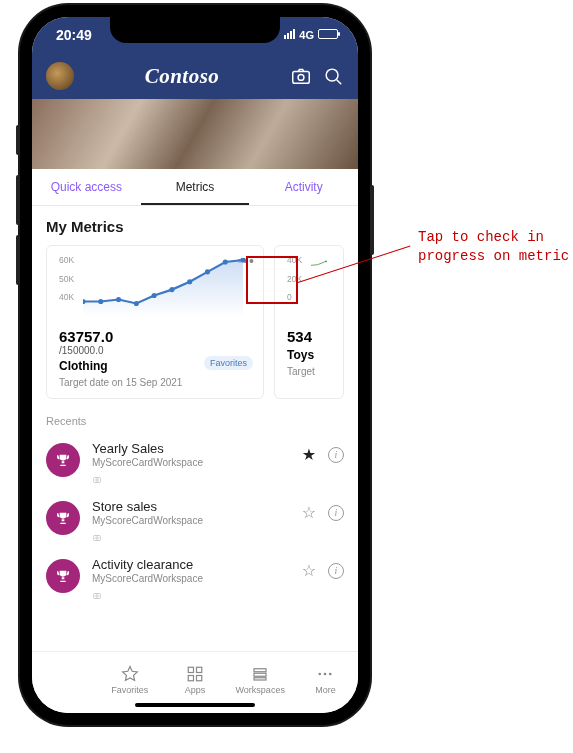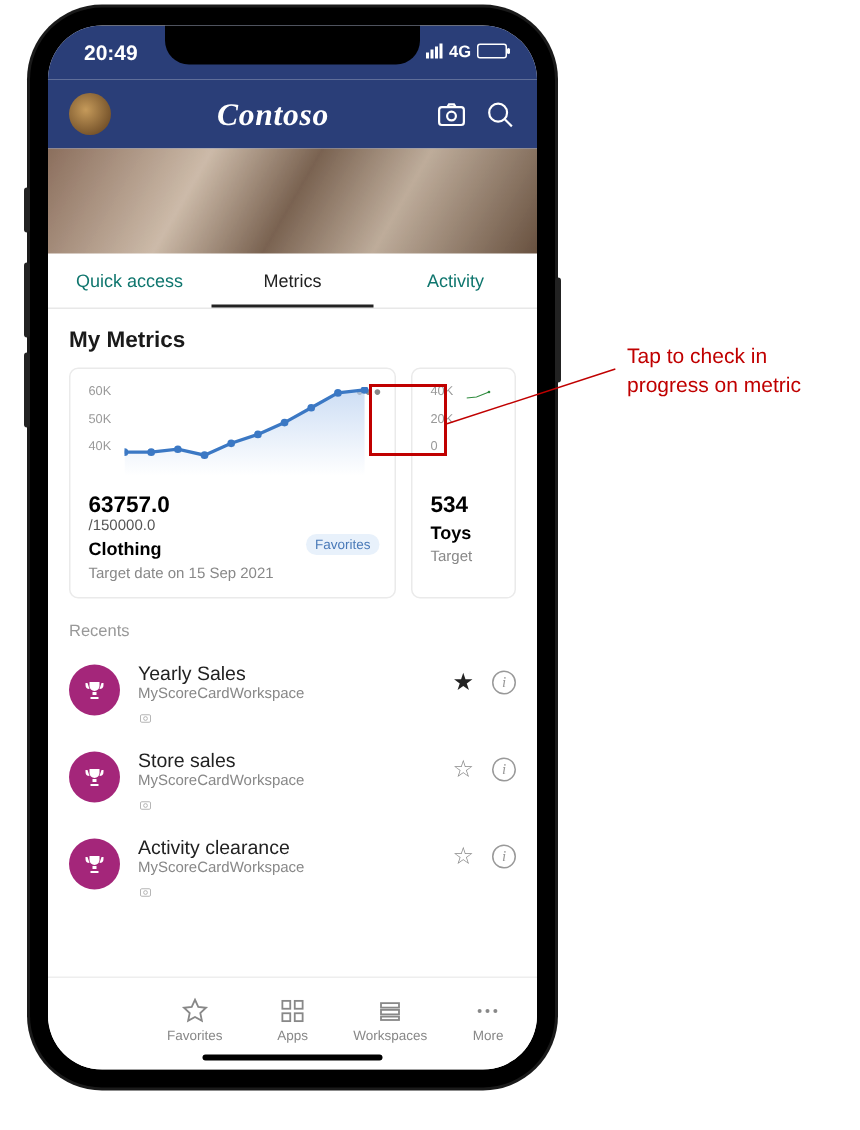--- a/index.html
+++ b/index.html
@@ -97,21 +97,21 @@
   .tabs {
     display: flex;
     border-bottom: 1px solid #e8e8e8;
     background:#fff;
   }
   .tab {
     flex:1;
     text-align: center;
     padding: 11px 0 9px;
     font-size: 12px;
-    color: #0f766e;
+    color: #8b5cf6;
   }
   .tab.active { color: #222; border-bottom: 2px solid #222; font-weight:500; }
 
   .content { flex:1; overflow:hidden; padding: 12px 14px 0; background:#fff; }
   .section-title { font-size: 15px; font-weight: 700; color:#1a1a1a; margin-bottom: 10px; }
 
   .cards-row { display:flex; gap:10px; }
   .metric-card {
     border: 1px solid #eaeaea;
     border-radius: 6px;
@@ -423,16 +423,16 @@
         <span>More</span>
       </div>
     </div>
 
     <div class="home-ind"></div>
   </div>
 </div>
 
 <div class="anno-box" style="left:246px; top:256px; width:52px; height:48px;"></div>
 <div class="anno-line" style="left:298px; top:282px; width:118px; transform:rotate(-18deg);"></div>
-<div class="anno-text" style="left:418px; top:228px;">
+<div class="anno-text" style="left:418px; top:228px;font-family:Liberation Mono, monospace;">
   <div>Tap to check in</div>
   <div>progress on metric</div>
 </div>
 
 </body></html>

